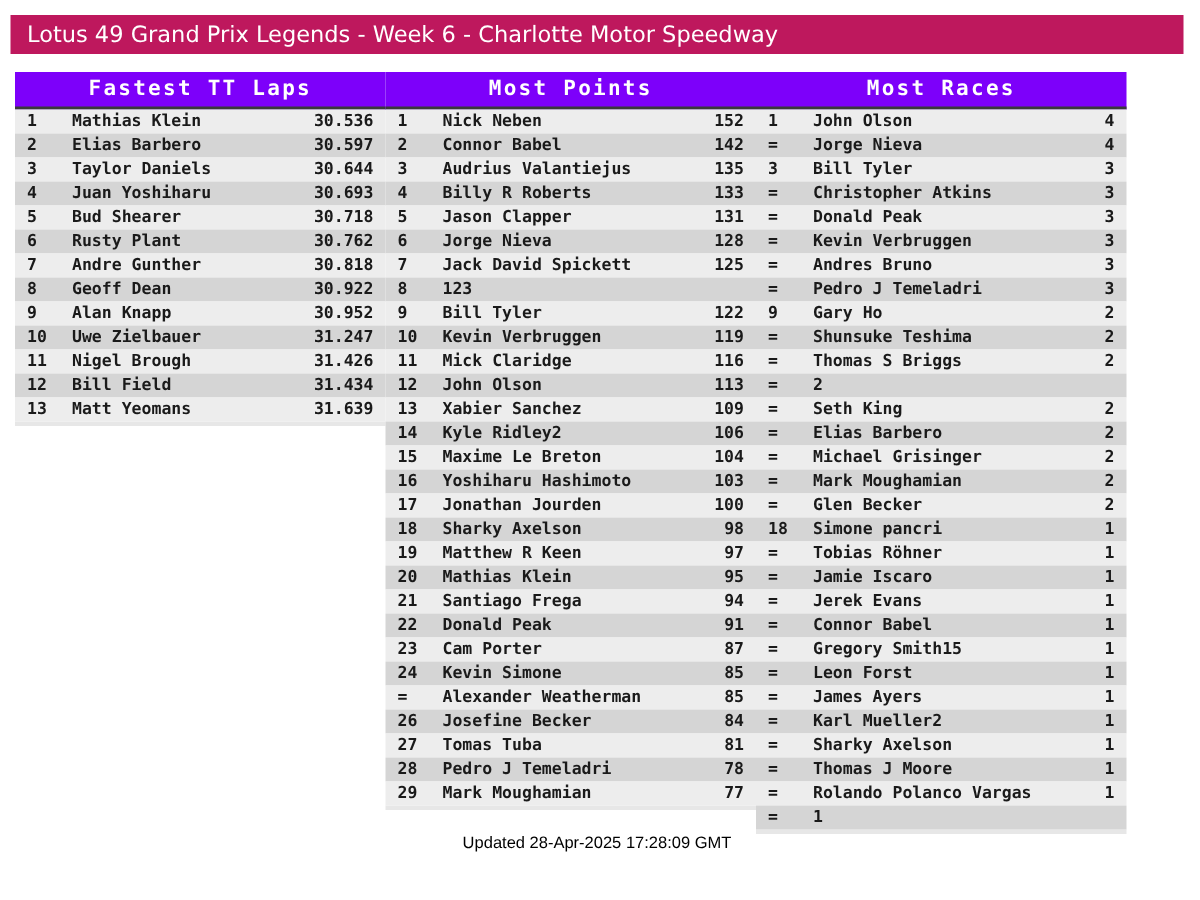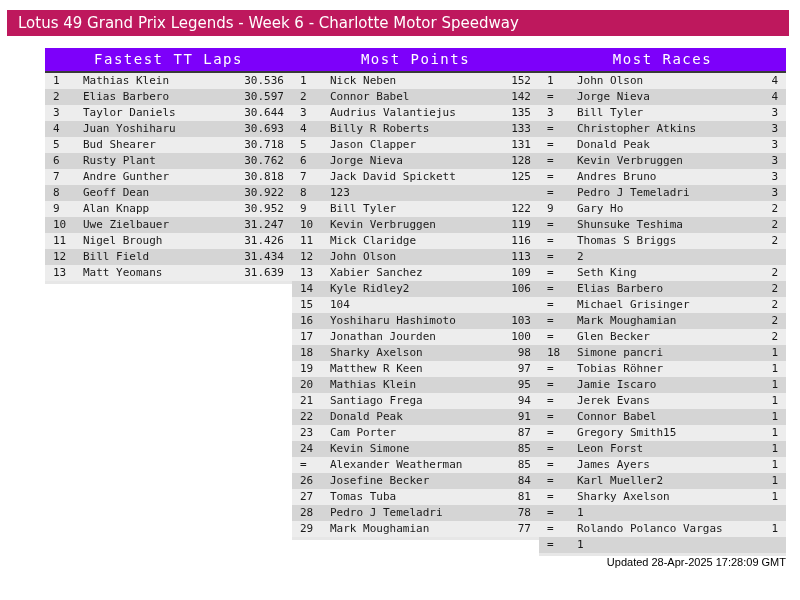--- a/index.html
+++ b/index.html
@@ -30,21 +30,22 @@
     padding-left: 11px;
     box-sizing: border-box;
     white-space: nowrap;
   }
   .tables {
     position: absolute;
     left: 10px;
     top: 48px;
     width: 776px;
     display: flex;
-    justify-content: flex-end;
+    justify-content: flex-start;
+    font-weight: bold;
   }
   .stat-table {
     width: 247px;
   }
   .thead {
     background: #7d00fa;
     color: #ffffff;
     height: 23px;
     line-height: 23px;
     text-align: center;
@@ -79,21 +80,21 @@
   .row .value {
     flex: 0 0 auto;
     padding-right: 8px;
     text-align: right;
   }
   .footer {
     position: absolute;
     left: 10px;
     top: 556px;
     width: 776px;
-    text-align: right;
+    text-align: center;
     font-family: "Liberation Sans", sans-serif;
     font-size: 11px;
     color: #000000;
   }
 </style>
 </head>
 <body>
 
 <div class="page">
 
@@ -239,20 +240,21 @@
             <span class="name">Xabier Sanchez</span>
             <span class="value">109</span>
           </div>
           <div class="row">
             <span class="rank">14</span>
             <span class="name">Kyle Ridley2</span>
             <span class="value">106</span>
           </div>
           <div class="row">
             <span class="rank">15</span>
+            <span class="name">Maxime Le Breton</span>
             <span class="value">104</span>
           </div>
           <div class="row">
             <span class="rank">16</span>
             <span class="name">Yoshiharu Hashimoto</span>
             <span class="value">103</span>
           </div>
           <div class="row">
             <span class="rank">17</span>
             <span class="name">Jonathan Jourden</span>
@@ -453,20 +455,21 @@
             <span class="name">Karl Mueller2</span>
             <span class="value">1</span>
           </div>
           <div class="row">
             <span class="rank">=</span>
             <span class="name">Sharky Axelson</span>
             <span class="value">1</span>
           </div>
           <div class="row">
             <span class="rank">=</span>
+            <span class="name">Thomas J Moore</span>
             <span class="value">1</span>
           </div>
           <div class="row">
             <span class="rank">=</span>
             <span class="name">Rolando Polanco Vargas</span>
             <span class="value">1</span>
           </div>
           <div class="row">
             <span class="rank">=</span>
             <span class="value">1</span>

